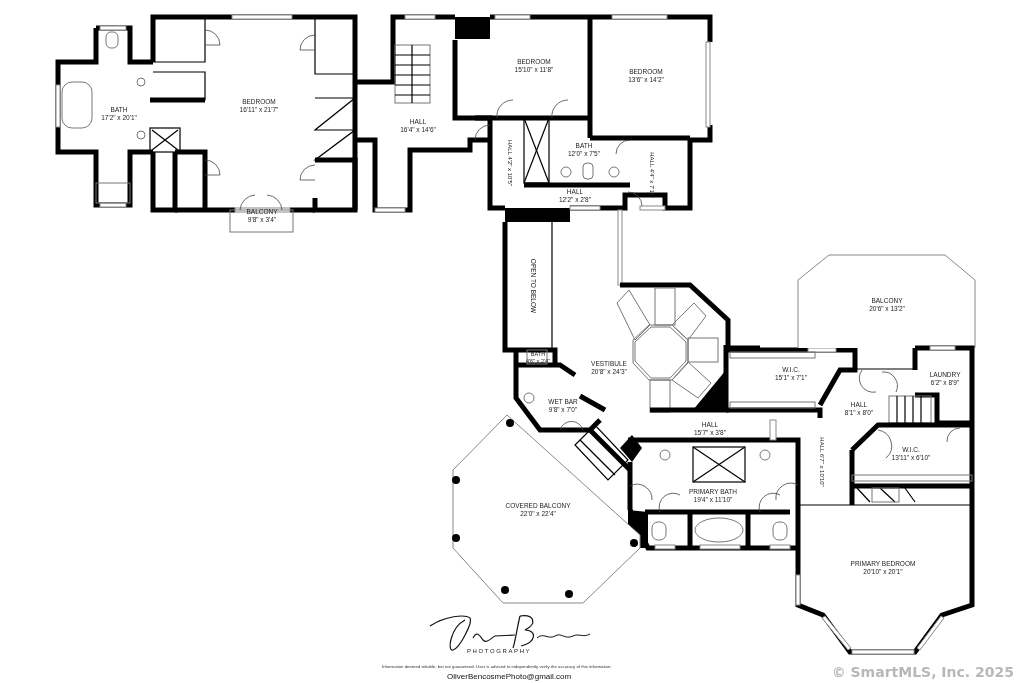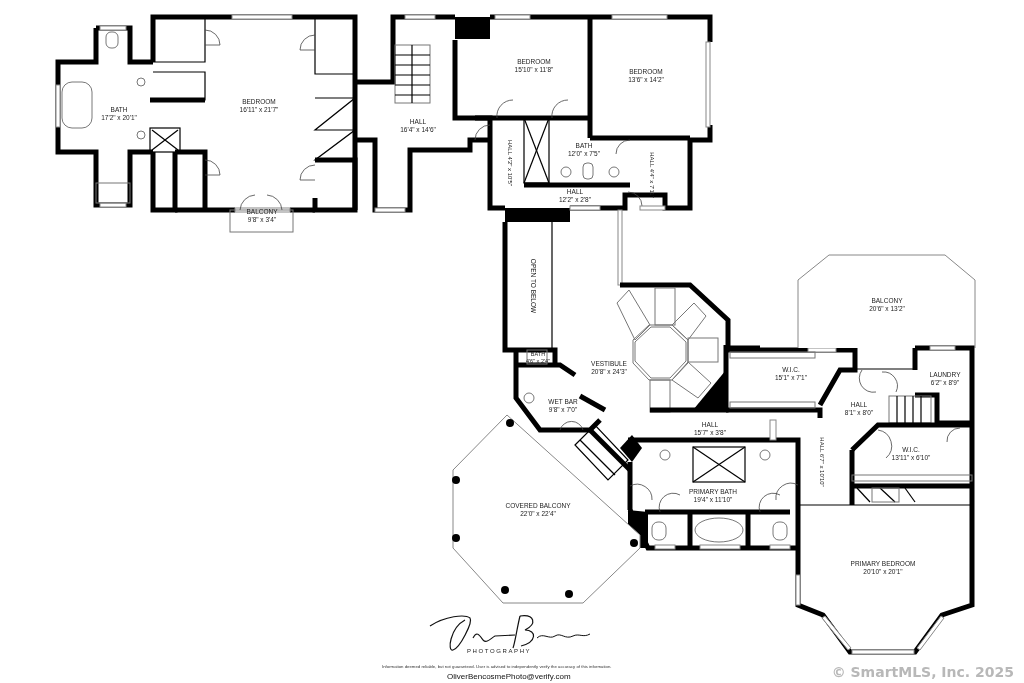--- a/index.html
+++ b/index.html
@@ -250,14 +250,14 @@
 <div class="room-label vert" style="left:822px;top:458px;font-size:6px;">HALL 6'7" x 10'10"</div>
 
 <svg class="sig" viewBox="0 0 175 50">
   <path d="M5,18 C20,8 40,6 45,10 C48,14 35,40 28,42 C22,44 25,20 40,12" fill="none" stroke="#111" stroke-width="1.2"></path>
   <path d="M48,30 C52,22 55,28 58,32 C62,36 66,30 70,28 L90,27" fill="none" stroke="#111" stroke-width="1.1"></path>
   <path d="M95,8 C92,20 90,35 88,40 M95,8 C110,6 112,16 100,22 C112,22 112,34 96,38" fill="none" stroke="#111" stroke-width="1.2"></path>
   <path d="M112,30 C118,24 124,32 130,28 C136,24 140,32 148,28 C154,25 158,30 165,26" fill="none" stroke="#111" stroke-width="1"></path>
 </svg>
 <div class="photo">PHOTOGRAPHY</div>
 <div class="disclaimer">Information deemed reliable, but not guaranteed. User is advised to independently verify the accuracy of this information.</div>
-<div class="email">OliverBencosmePhoto@verify.com</div>
+<div class="email">OliverBencosmePhoto@gmail.com</div>
 <div class="copyright">© SmartMLS, Inc.  2025</div>
 
 </body></html>

